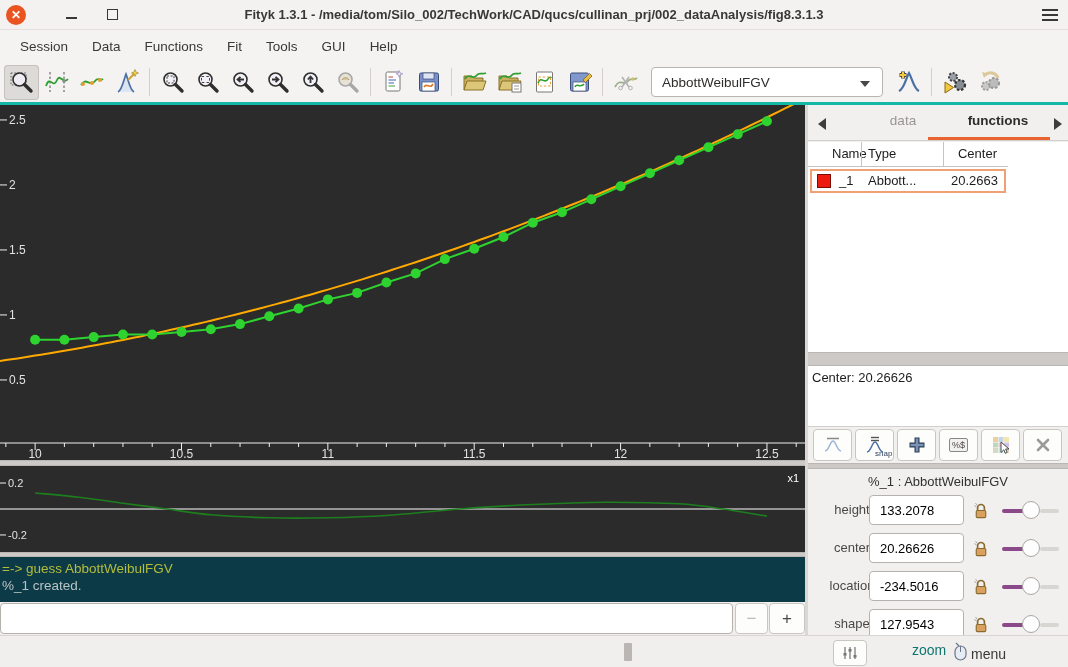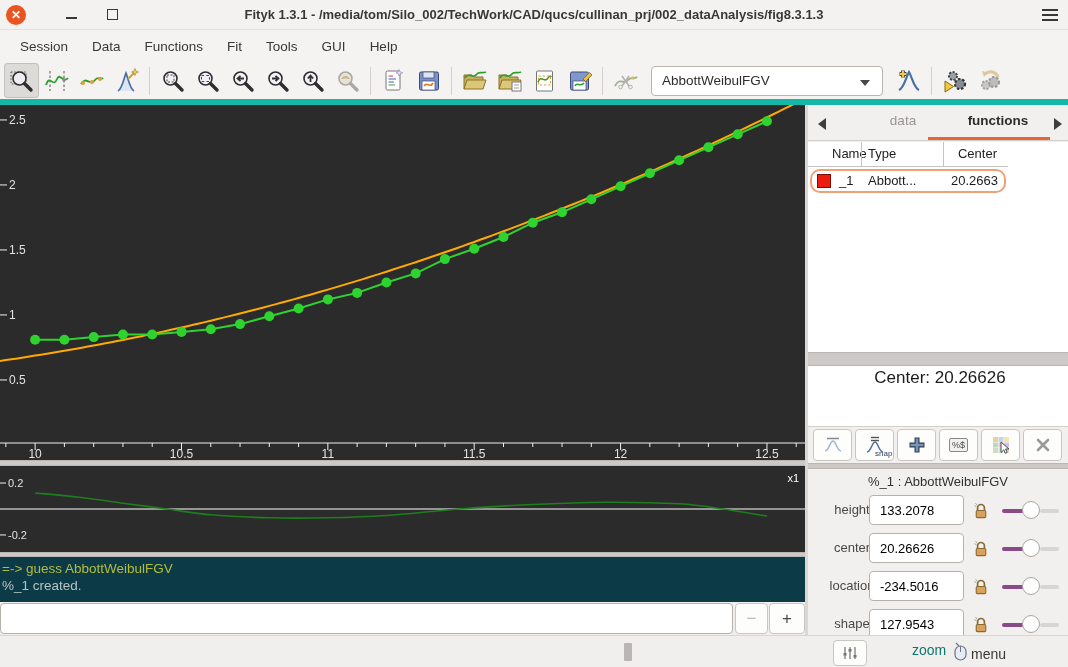--- a/index.html
+++ b/index.html
@@ -15,21 +15,21 @@
   .win-max{position:absolute;left:107px;top:9px;width:11px;height:11px;border:1.5px solid #3a3834;}
   .win-title{flex:1;text-align:center;font-size:13px;font-weight:700;color:#3a3834;}
   .win-menu{position:absolute;right:10px;top:9px;width:16px;height:12px;display:flex;flex-direction:column;justify-content:space-between;}
   .win-menu div{height:2px;background:#3a3834;}
   
   .menubar{position:absolute;left:0;top:30px;width:1068px;height:32px;background:#f4f3f1;
            display:flex;align-items:center;padding-left:8px;}
   .menu-item{font-size:13.5px;color:#3a3834;padding:5px 12px;border-radius:3px;}
   
   .toolbar{position:absolute;left:0;top:62px;width:1068px;height:43px;background:#f4f3f1;
-           border-bottom:6px solid #14b8a6;display:flex;align-items:center;padding-left:4px;}
+           border-bottom:3px solid #14b8a6;display:flex;align-items:center;padding-left:4px;}
   .tbtn{width:35px;height:35px;border-radius:4px;display:flex;align-items:center;justify-content:center;flex:0 0 auto;}
   .tbtn.sel{background:#dddbd8;box-shadow:inset 0 0 0 1px #c4c1be;}
   .tsep{width:1px;height:28px;background:#d2cfcc;margin:0 5px;flex:0 0 auto;}
   .fn-combo{width:232px;height:30px;background:#fff;border:1px solid #b8b5b1;border-radius:4px;
             display:flex;align-items:center;padding:0 10px;font-size:13.5px;color:#2f2d2b;margin:0 8px;flex:0 0 auto;position:relative;}
   .fn-combo .caret{position:absolute;right:12px;top:13px;width:0;height:0;
             border-left:5px solid transparent;border-right:5px solid transparent;border-top:6px solid #4a4846;}
   
   .plot-main{position:absolute;left:0;top:105px;width:805px;height:355px;background:#2b2b2b;display:block;}
   .sash{position:absolute;left:0;width:805px;background:#ccc9c6;border-top:1px solid #b9b6b3;border-bottom:1px solid #b9b6b3;}
@@ -64,30 +64,30 @@
   .tab-arrow.right{right:6px;border-top:6px solid transparent;border-bottom:6px solid transparent;border-left:8px solid #3f3d3b;}
   .tab-data{position:absolute;left:60px;top:8px;width:70px;text-align:center;font-size:13.5px;color:#989492;}
   .tab-functions{position:absolute;left:130px;top:8px;width:120px;text-align:center;font-size:13.5px;font-weight:700;color:#2f2d2b;}
   .tab-underline{position:absolute;left:120px;bottom:0;width:122px;height:3px;background:#e9642e;}
   .ftable{position:absolute;left:0;top:37px;width:260px;height:210px;background:#fff;}
   .ftable-head{position:absolute;left:0;top:0;width:200px;height:25px;border-bottom:1px solid #c6c3c0;font-size:13px;color:#1d1c1b;}
   .th-name{position:absolute;left:24px;top:4px;}
   .th-type{position:absolute;left:60px;top:4px;}
   .th-center{position:absolute;left:135px;top:4px;width:54px;text-align:right;}
   .col-line{position:absolute;top:0;width:1px;height:25px;background:#c6c3c0;}
-  .frow{position:absolute;left:2px;top:27px;width:196px;height:24px;border:2px solid #f0a075;border-radius:10px;
+  .frow{position:absolute;left:2px;top:27px;width:196px;height:24px;border:2px solid #f0a075;border-radius:0;
         background:#fff;font-size:13px;color:#1d1c1b;}
   .frow .swatch{position:absolute;left:5px;top:3px;width:14px;height:14px;background:#ee1c0e;border:1px solid #7a0e06;}
   .frow .fname{position:absolute;left:27px;top:2px;}
   .frow .ftype{position:absolute;left:56px;top:2px;}
   .frow .fcenter{position:absolute;left:128px;top:2px;width:58px;text-align:right;}
   .sash-h{position:absolute;left:0;width:260px;background:#ccc9c6;border-top:1px solid #b9b6b3;border-bottom:1px solid #b9b6b3;}
   .sash-h1{top:247px;height:14px;}
   .info-panel{position:absolute;left:0;top:261px;width:260px;height:61px;background:#fff;border-bottom:1px solid #d2cfcc;
-              font-size:17px;color:#1d1c1b;padding:3px 0 0 4px;line-height:17px;text-align:center;}
+              font-size:13px;color:#1d1c1b;padding:3px 0 0 4px;line-height:17px;}
   .minibar{position:absolute;left:0;top:322px;width:260px;height:36px;display:flex;align-items:center;padding-left:5px;gap:3px;}
   .mbtn{width:39px;height:32px;background:#fdfdfc;border:1px solid #c9c6c2;border-radius:4px;
         display:flex;align-items:center;justify-content:center;position:relative;}
   .snap-txt{position:absolute;left:7px;bottom:2px;font-size:8px;color:#33415c;margin-left:12px;}
   .pct-txt{font-size:9px;color:#4a4846;border:1px solid #8a8886;border-radius:2px;padding:1px 2px;background:#f2f1ef;}
   .sash-h2{top:358px;height:6px;}
   .params{position:absolute;left:0;top:364px;width:260px;height:166px;}
   .params-title{position:absolute;left:0;top:5px;width:260px;text-align:center;font-size:13px;color:#33312f;}
   .prow{position:absolute;left:0;width:260px;height:30px;}
   .prow .plabel{position:absolute;left:16px;top:7px;width:56px;text-align:center;font-size:13px;color:#4a4846;}

